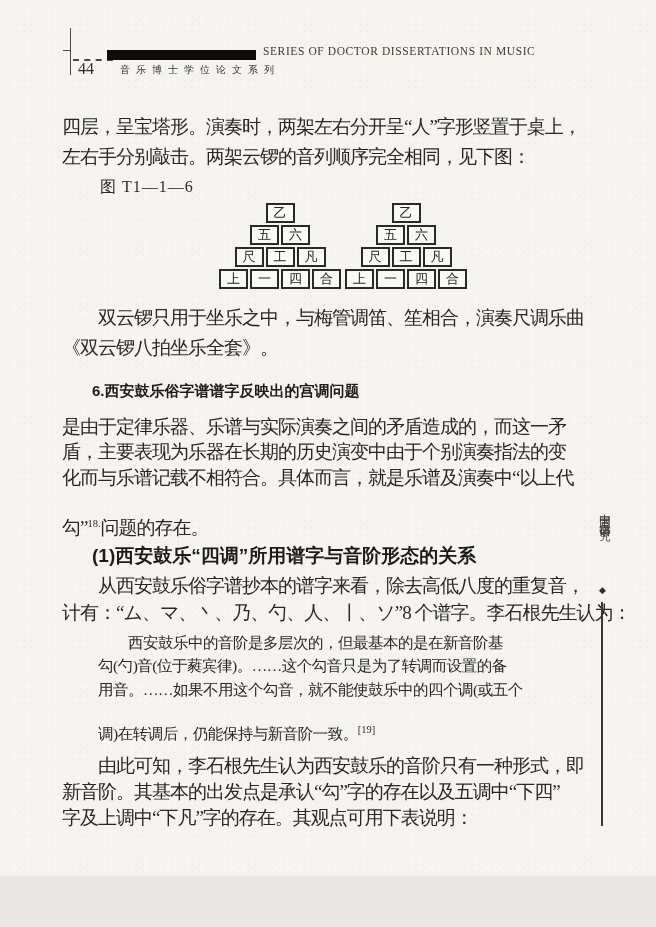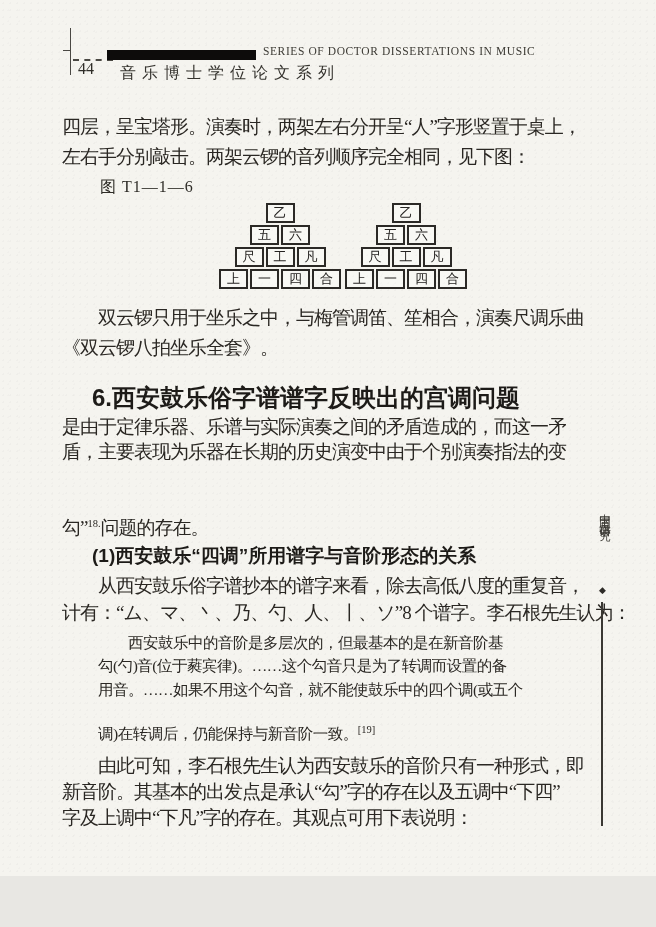--- a/index.html
+++ b/index.html
@@ -17,28 +17,28 @@
     color:#2a2723;
     overflow:hidden;
   }
   
   .corner-v{position:absolute;left:70px;top:28px;width:1px;height:47px;background:#4a4843;}
   .corner-tick{position:absolute;left:63px;top:50px;width:8px;height:1px;background:#4a4843;}
   .corner-dash{position:absolute;left:73px;top:59px;width:40px;border-top:2px dashed #4a4843;}
   .header-bar{position:absolute;left:107px;top:50px;width:149px;height:10px;background:#0d0c0b;}
   .series-en{position:absolute;left:263px;top:45px;font-size:11.5px;letter-spacing:0.6px;color:#3c3a34;white-space:nowrap;}
   .page-num{position:absolute;left:78px;top:60px;font-size:16px;color:#2e2c27;}
-  .series-cn{position:absolute;left:120px;top:63px;font-size:16px;letter-spacing:6px;color:#35332e;white-space:nowrap;}
+  .series-cn{position:absolute;left:120px;top:63px;font-size:10px;letter-spacing:6px;color:#35332e;white-space:nowrap;}
   
   .para{position:absolute;left:62px;width:540px;white-space:nowrap;}
   .para .tl{letter-spacing:-1px;}
   .p1{top:112px;font-size:19px;line-height:30px;}
   .fig-label{position:absolute;left:100px;top:177px;font-size:16px;letter-spacing:1px;color:#2e2c27;}
   .p2{top:303px;font-size:19px;line-height:30px;}
-  .h6{position:absolute;left:92px;top:382px;font-size:24px;font-weight:bold;
+  .h6{position:absolute;left:92px;top:382px;font-size:15px;font-weight:bold;
       font-family:"Liberation Sans","DejaVu Sans",sans-serif;color:#1d1b18;letter-spacing:0;white-space:nowrap;}
   .p3{top:414px;font-size:19px;line-height:25.4px;}
   .p3last{position:absolute;left:62px;top:515px;font-size:19px;letter-spacing:-1px;white-space:nowrap;}
   .p3last sup,.qlast sup{font-size:10.5px;letter-spacing:0;vertical-align:super;}
   .h7{position:absolute;left:92px;top:543px;font-size:19px;font-weight:bold;
       font-family:"Liberation Sans","DejaVu Sans",sans-serif;color:#1d1b18;white-space:nowrap;}
   .p4{top:572px;font-size:19px;line-height:27px;}
   .quote{top:631px;left:98px;font-size:15.5px;line-height:23.3px;width:490px;}
   .quote .tl{letter-spacing:-0.5px;}
   .qlast{position:absolute;left:98px;top:724px;font-size:15.5px;letter-spacing:-0.5px;white-space:nowrap;}
@@ -129,20 +129,21 @@
   <div class="para p2">
       <div class="tl">　　双云锣只用于坐乐之中，与梅管调笛、笙相合，演奏尺调乐曲</div>
       <div class="tl">《双云锣八拍坐乐全套》。</div>
     </div>
 
   <div class="h6">6.西安鼓乐俗字谱谱字反映出的宫调问题</div>
 
   <div class="para p3">
       <div class="tl">是由于定律乐器、乐谱与实际演奏之间的矛盾造成的，而这一矛</div>
       <div class="tl">盾，主要表现为乐器在长期的历史演变中由于个别演奏指法的变</div>
+      <div class="tl">化而与乐谱记载不相符合。具体而言，就是乐谱及演奏中“以上代</div>
     </div>
   <div class="p3last"><span>勾”</span><sup>18.</sup><span>问题的存在。</span></div>
 
   <div class="h7">(1)西安鼓乐“四调”所用谱字与音阶形态的关系</div>
 
   <div class="para p4">
       <div class="tl">　　从西安鼓乐俗字谱抄本的谱字来看，除去高低八度的重复音，</div>
       <div class="tl">计有：“ム、マ、丶、乃、勺、人、丨、ソ”8 个谱字。李石根先生认为：</div>
     </div>
 

